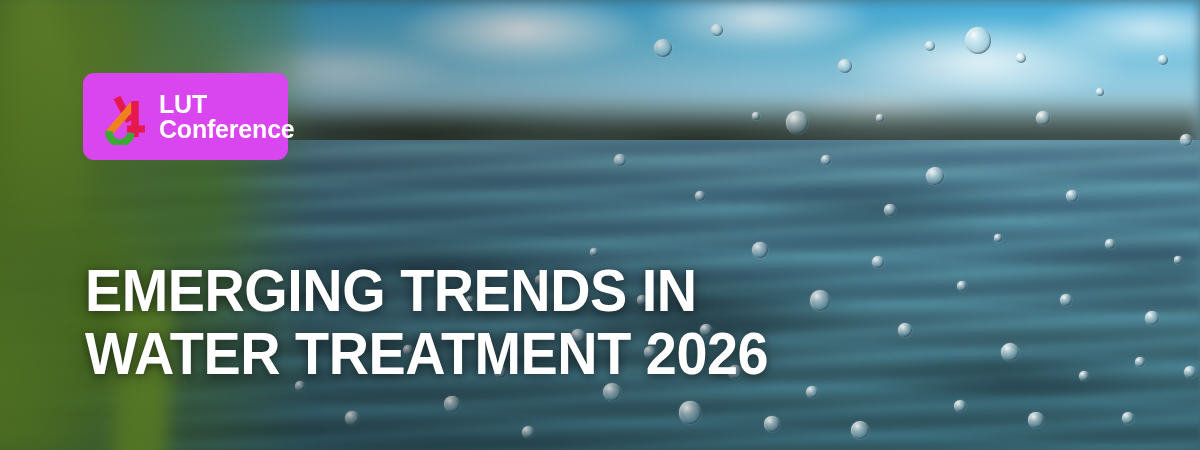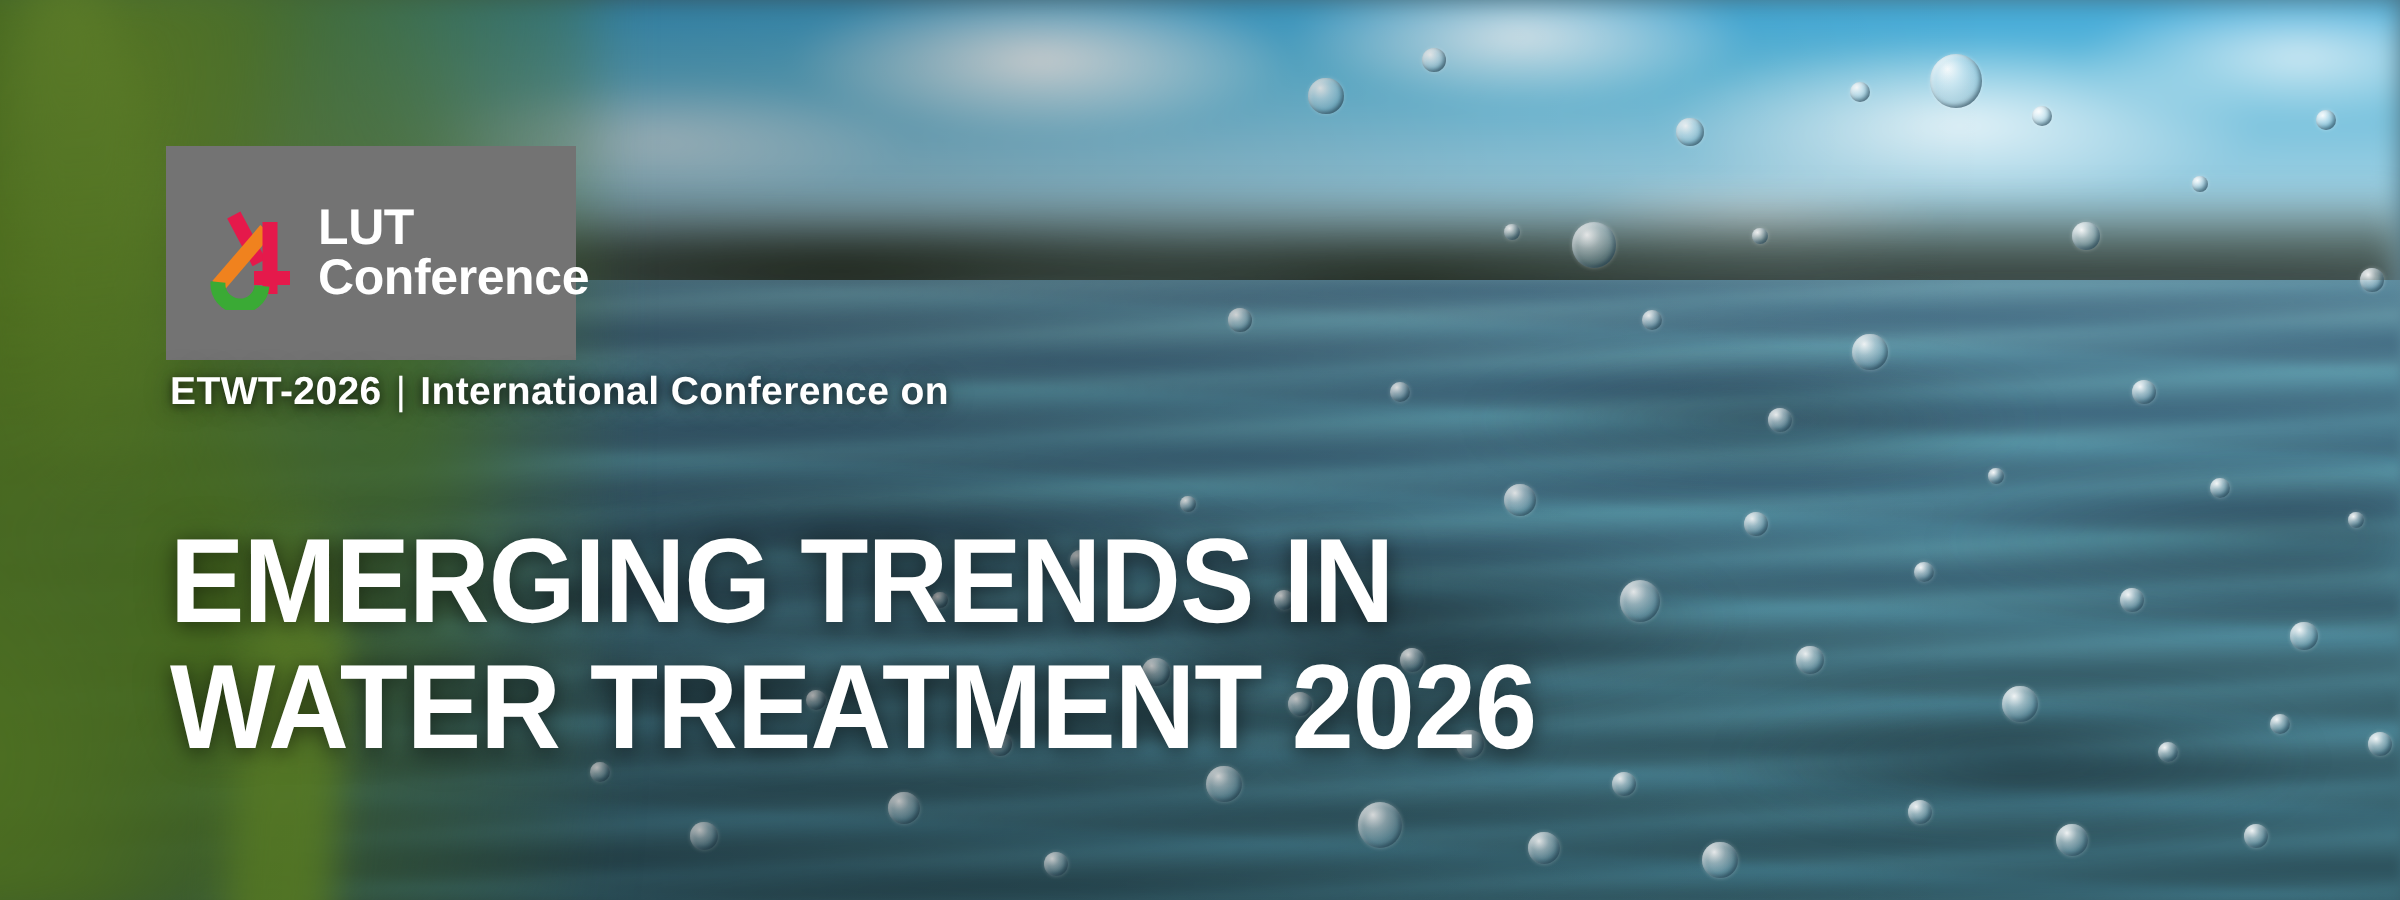--- a/index.html
+++ b/index.html
@@ -183,23 +183,23 @@
     right: 0;
     bottom: 0;
   }
 
   
   .logo-box {
     position: absolute;
     left: -2px;
     top: 73px;
     width: 205px;
-    height: 107px;
-    background: #737373;
-    border-radius: 0;
+    height: 87px;
+    background: #d946ef;
+    border-radius: 11px;
     display: flex;
     align-items: center;
     padding-left: 16px;
     box-sizing: border-box;
   }
 
   .logo-mark {
     width: 48px;
     height: 56px;
     flex: 0 0 auto;
@@ -358,23 +358,20 @@
         <path d="M36 12 L36 48" stroke="#E5194B" stroke-width="7.5" stroke-linecap="butt" fill="none"></path>
         <path d="M28 40 L46 40" stroke="#E5194B" stroke-width="7" stroke-linecap="butt" fill="none"></path>
         <path d="M10 42 A11 11 0 0 0 32 44" stroke="#3AAA35" stroke-width="7.5" fill="none" stroke-linecap="butt"></path>
       </svg>
       <div class="logo-words">
         <span class="logo-lut">LUT</span>
         <span class="logo-univ">Conference</span>
       </div>
     </div>
 
-    <div class="eyebrow">
-      <span>ETWT-2026</span><span class="sep">|</span><span>International Conference on</span>
-    </div>
 
     <h1 class="headline">
       <span class="headline-line">EMERGING TRENDS IN</span>
       <span class="headline-line">WATER TREATMENT 2026</span>
     </h1>
 
 
   </div>
 </div>
 

